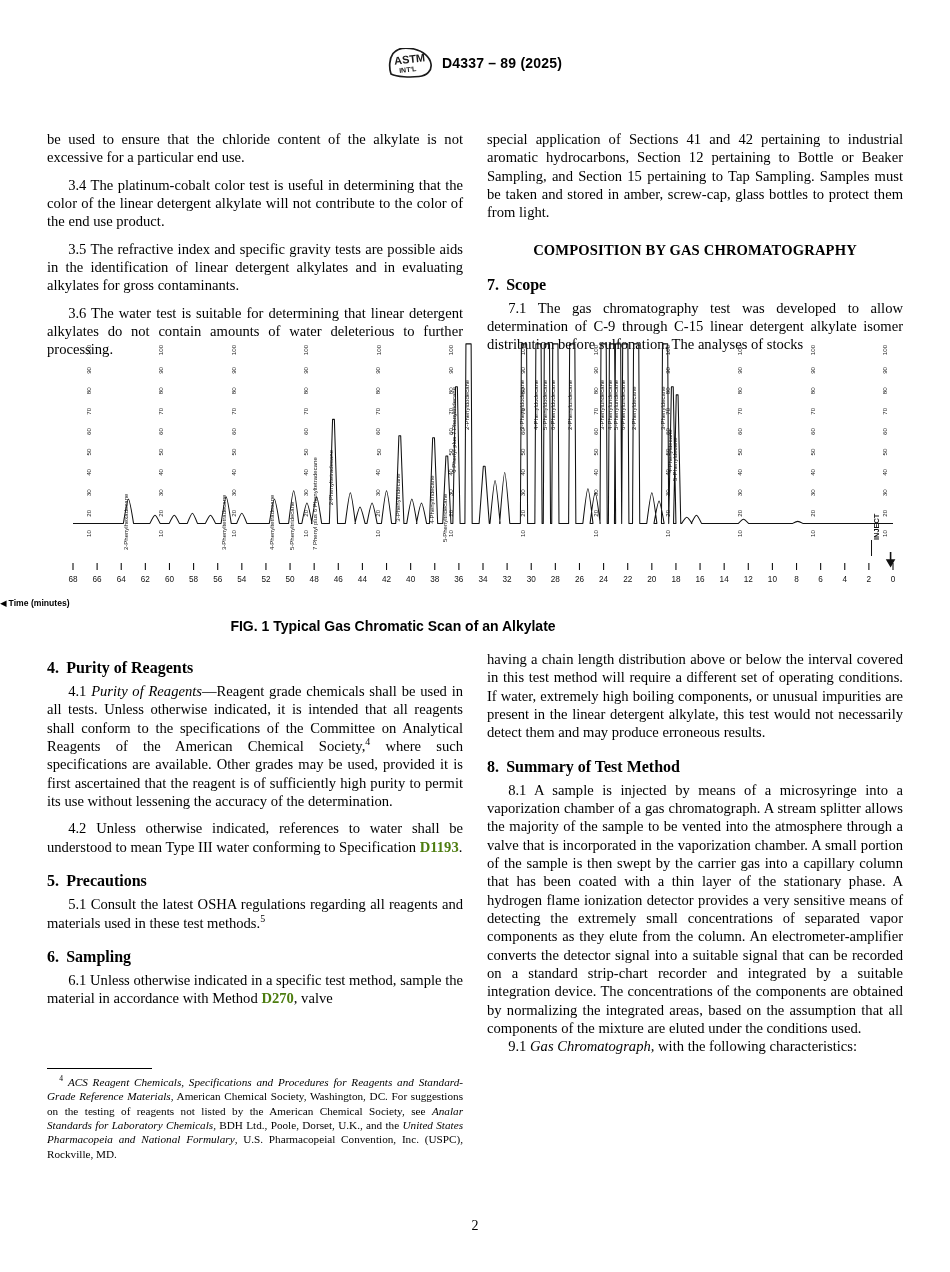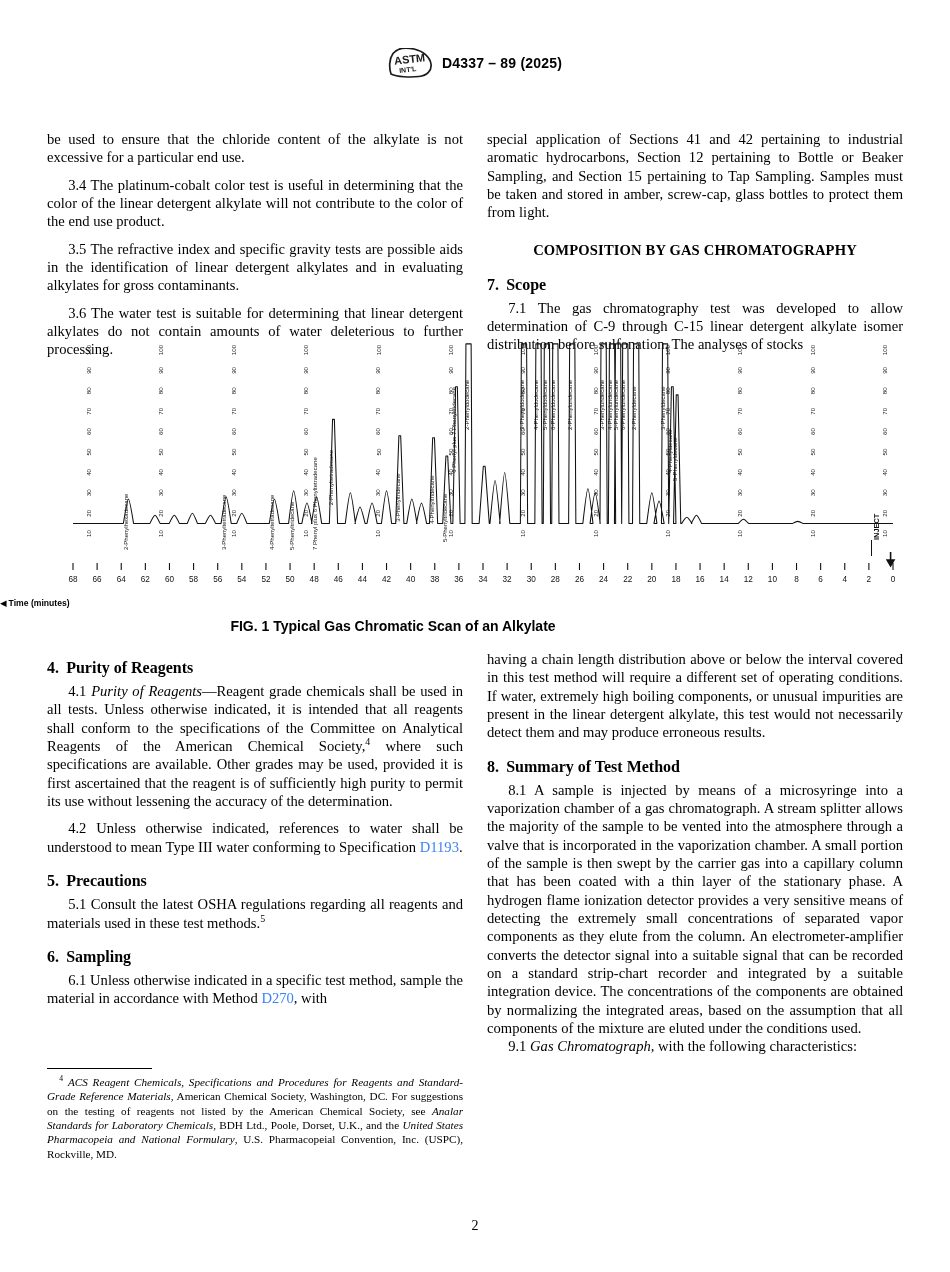--- a/index.html
+++ b/index.html
@@ -72,21 +72,21 @@
   }
   h3.sec-head {
     font-weight: bold;
     font-size: 16px;
     margin: 0.95em 0 0.25em 0;
     text-align: left;
   }
   h3.sec-head .num { margin-right: 0.45em; }
 
   .ital { font-style: italic; }
-  .link { color: #3b82f6; }
+  .link { color: #4d7c0f; font-weight: bold; }
   sup { font-size: 0.68em; vertical-align: super; line-height: 0; }
 
   
   .footnotes {
     position: absolute;
     left: 47px;
     top: 1068px;
     width: 416px;
     font-size: 11.2px;
     line-height: 1.28;
@@ -438,21 +438,21 @@
   <p class="spaced"><span>4.2  Unless otherwise indicated, references to water shall be understood to mean Type III water conforming to Specification </span><span class="link">D1193</span><span>.</span></p>
 
   <h3 class="sec-head">
     <span class="num">5.</span><span>Precautions</span>
   </h3>
   <p><span>5.1  Consult the latest OSHA regulations regarding all reagents and materials used in these test methods.</span><sup>5</sup></p>
 
   <h3 class="sec-head">
     <span class="num">6.</span><span>Sampling</span>
   </h3>
-  <p><span>6.1  Unless otherwise indicated in a specific test method, sample the material in accordance with Method </span><span class="link">D270</span><span>, with</span></p>
+  <p><span>6.1  Unless otherwise indicated in a specific test method, sample the material in accordance with Method </span><span class="link">D270</span><span>, valve</span></p>
 </div>
 
 <div class="col col-right col-bottom">
   <p class="noindent">having a chain length distribution above or below the interval covered in this test method will require a different set of operating conditions. If water, extremely high boiling components, or unusual impurities are present in the linear detergent alkylate, this test would not necessarily detect them and may produce erroneous results.</p>
   <h3 class="sec-head">
     <span class="num">8.</span><span>Summary of Test Method</span>
   </h3>
   <p>8.1  A sample is injected by means of a microsyringe into a vaporization chamber of a gas chromatograph. A stream splitter allows the majority of the sample to be vented into the atmosphere through a valve that is incorporated in the vaporization chamber. A small portion of the sample is then swept by the carrier gas into a capillary column that has been coated with a thin layer of the stationary phase. A hydrogen flame ionization detector provides a very sensitive means of detecting the extremely small concentrations of separated vapor components as they elute from the column. An electrometer-amplifier converts the detector signal into a suitable signal that can be recorded on a standard strip-chart recorder and integrated by a suitable integration device. The concentrations of the components are obtained by normalizing the integrated areas, based on the assumption that all components of the mixture are eluted under the conditions used.</p>
   <p><span>9.1  </span><span class="ital">Gas Chromatograph,</span><span> with the following characteristics:</span></p>
 </div>

